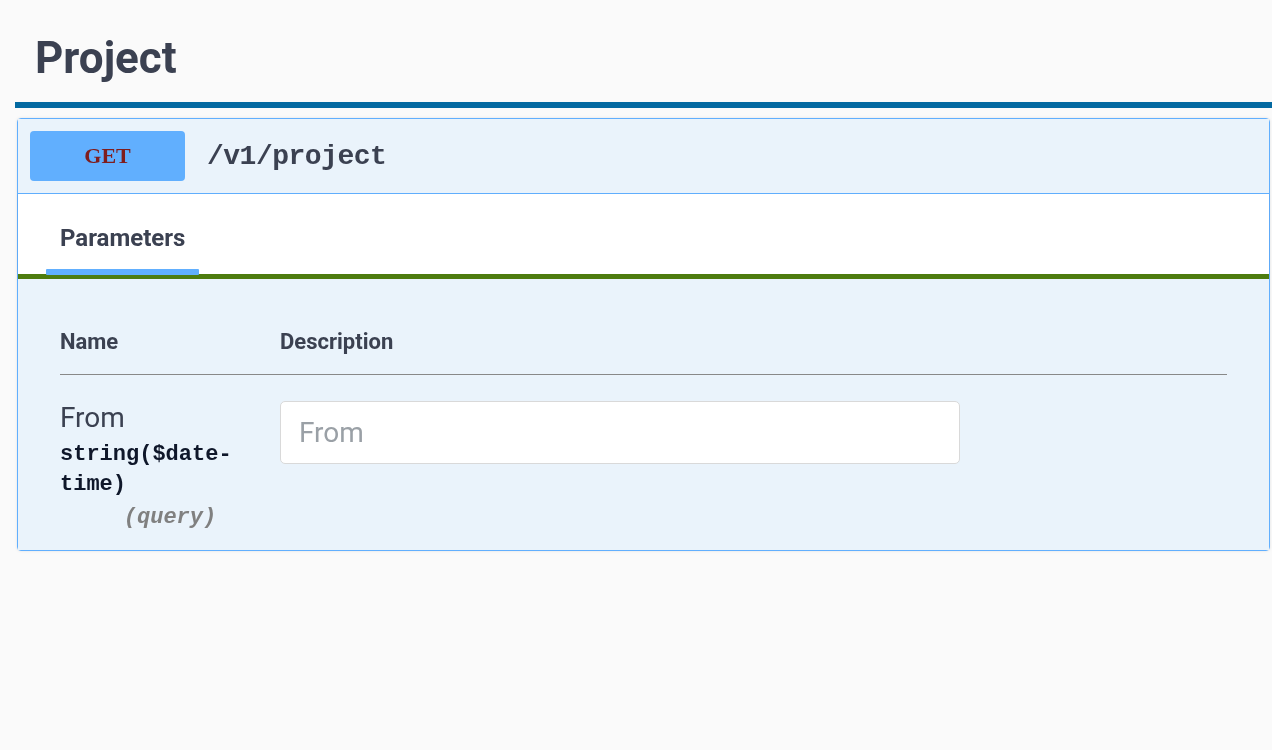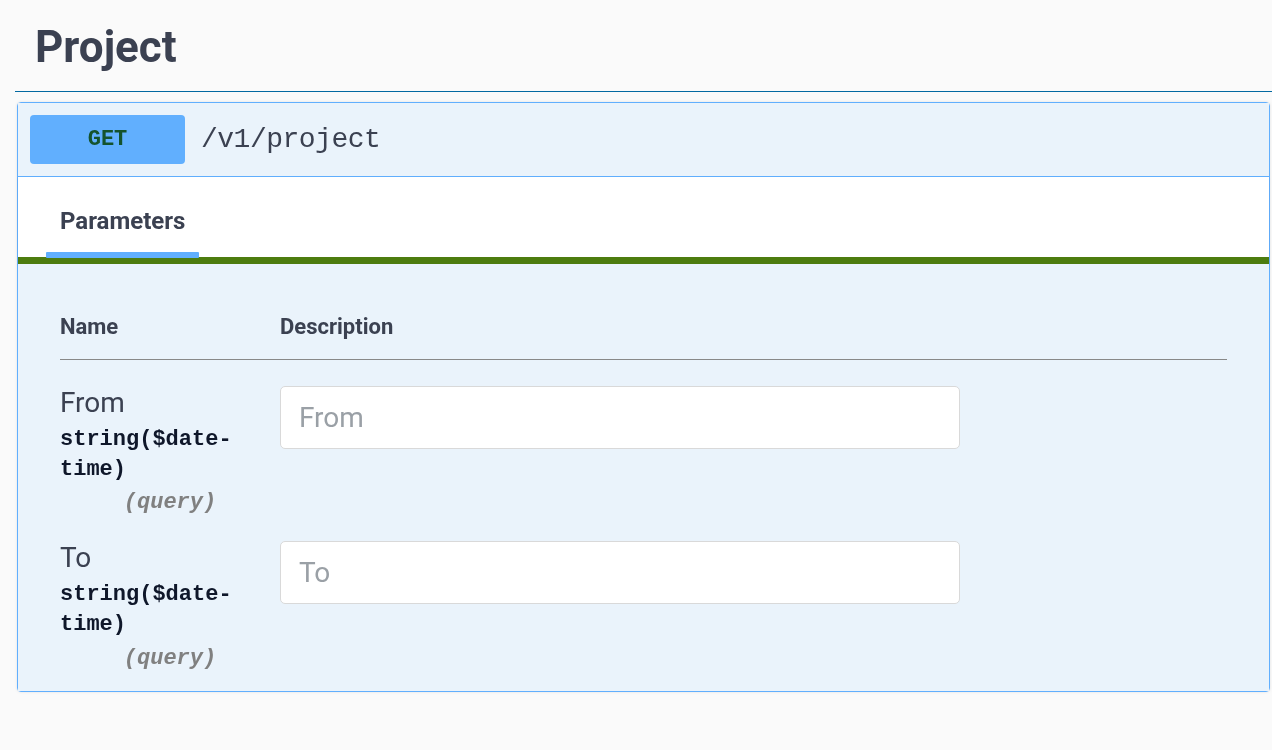--- a/index.html
+++ b/index.html
@@ -13,66 +13,66 @@
       color: #3b4151;
       width: 1272px;
       height: 750px;
       overflow: hidden;
       padding-left: 15px;
     }
     .section-title {
       font-size: 44px;
       font-weight: 700;
       color: #3b4151;
-      padding: 21px 20px 18px 20px;
-      border-bottom: 1px solid #0369a1;
+      padding: 32px 20px 18px 20px;
+      border-bottom: 6px solid #0369a1;
     }
     .opblock-container {
       margin: 10px 2px 0 2px;
     }
     .opblock {
       border: 1px solid #61affe;
       border-radius: 4px;
       background: #fff;
       box-shadow: 0 0 3px rgba(0,0,0,0.1);
     }
     .opblock-summary {
       display: flex;
       align-items: center;
       padding: 12px 12px;
       background: #eaf3fb;
       border-bottom: 1px solid #61affe;
       cursor: pointer;
     }
     .method-badge {
       background: #61affe;
-      color: #14532d;
+      color: #7f1d1d;
       font-weight: 700;
       font-size: 22px;
       padding: 12px 13px;
       width: 155px;
       text-align: center;
       border-radius: 4px;
-      font-family: Liberation Mono, monospace;
+      font-family: Liberation Serif, serif;
     }
     .path {
       font-family: "SFMono-Regular", Consolas, "Liberation Mono", Menlo, monospace;
       font-size: 28px;
-      font-weight: 400;
+      font-weight: 700;
       color: #3b4151;
-      margin-left: 16px;
+      margin-left: 22px;
       letter-spacing: -0.5px;
     }
     .opblock-body {
       background: #fff;
     }
     .tab-header {
       display: flex;
       padding: 0 42px;
-      border-bottom: 7px solid #4d7c0f;
+      border-bottom: 5px solid #4d7c0f;
       box-shadow: 0 1px 2px rgba(0,0,0,0.08);
     }
     .tab {
       padding: 30px 0 22px 0;
       font-size: 24px;
       font-weight: 700;
       color: #3b4151;
       position: relative;
       cursor: pointer;
     }
@@ -181,29 +181,19 @@
             <tr>
               <td>
                 <div class="param-name">From</div>
                 <div class="param-type">string($date-time)</div>
                 <div class="param-in">(query)</div>
               </td>
               <td>
                 <input type="text" class="param-input" placeholder="From" style="">
               </td>
             </tr>
-            <tr>
-              <td>
-                <div class="param-name">To</div>
-                <div class="param-type">string($date-time)</div>
-                <div class="param-in">(query)</div>
-              </td>
-              <td>
-                <input type="text" class="param-input" placeholder="To" style="">
-              </td>
-            </tr>
           </tbody>
         </table>
       </div>
 
     </div>
   </div>
 </div>
 
 </body></html>

